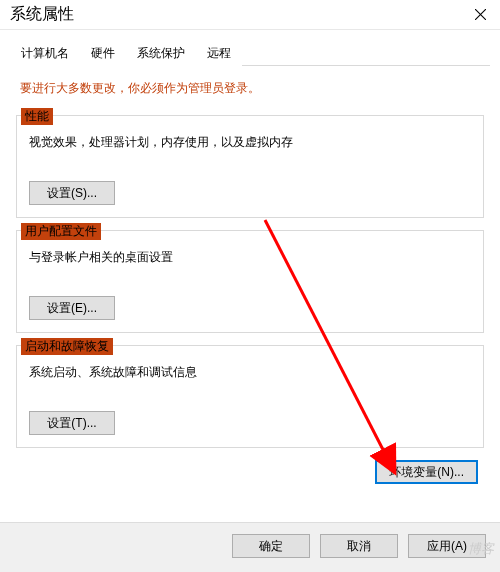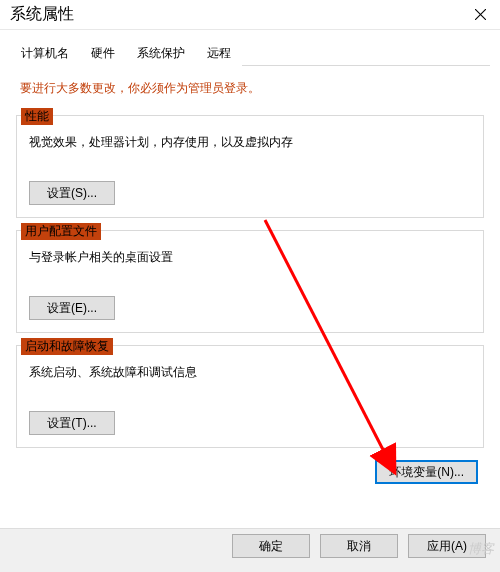--- a/index.html
+++ b/index.html
@@ -79,21 +79,21 @@
     .btn.highlight {
       border: 2px solid #0078d7;
       background: #e1e1e1;
     }
     .footer {
       position: absolute;
       bottom: 0; left: 0; right: 0;
       display: flex;
       justify-content: flex-end;
       gap: 10px;
-      padding: 5px 14px 14px 0;
+      padding: 11px 14px 14px 0;
       background: #f0f0f0;
       border-top: 1px solid #ddd;
     }
     .footer .btn { min-width: 78px; }
     .watermark {
       position: absolute;
       right: 6px; bottom: 14px;
       font-size: 13px;
       color: #ccc;
       pointer-events: none;

